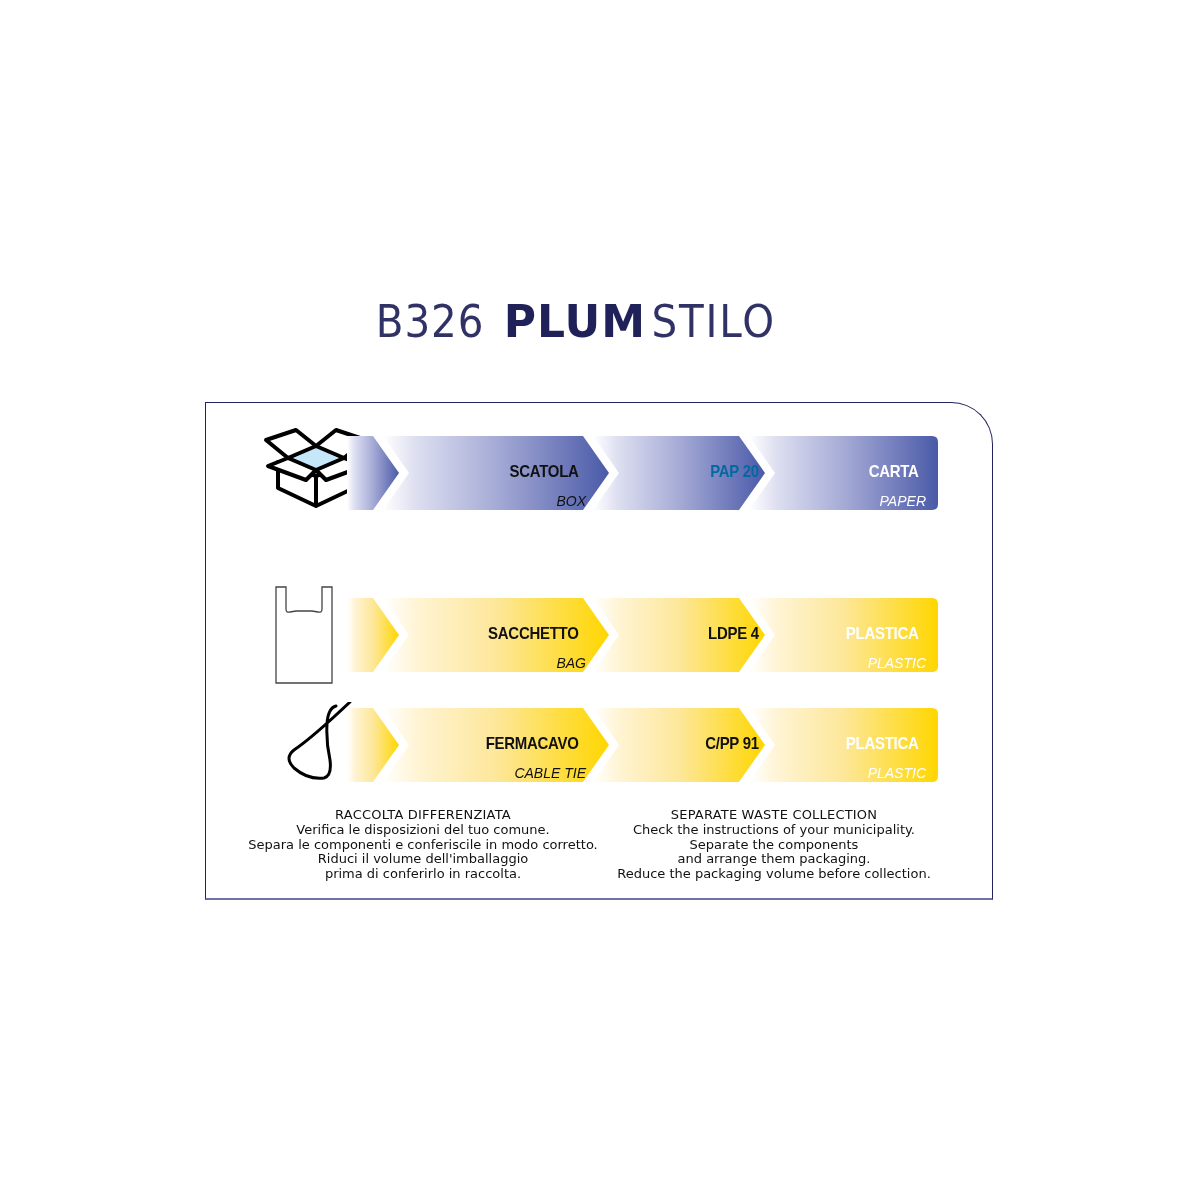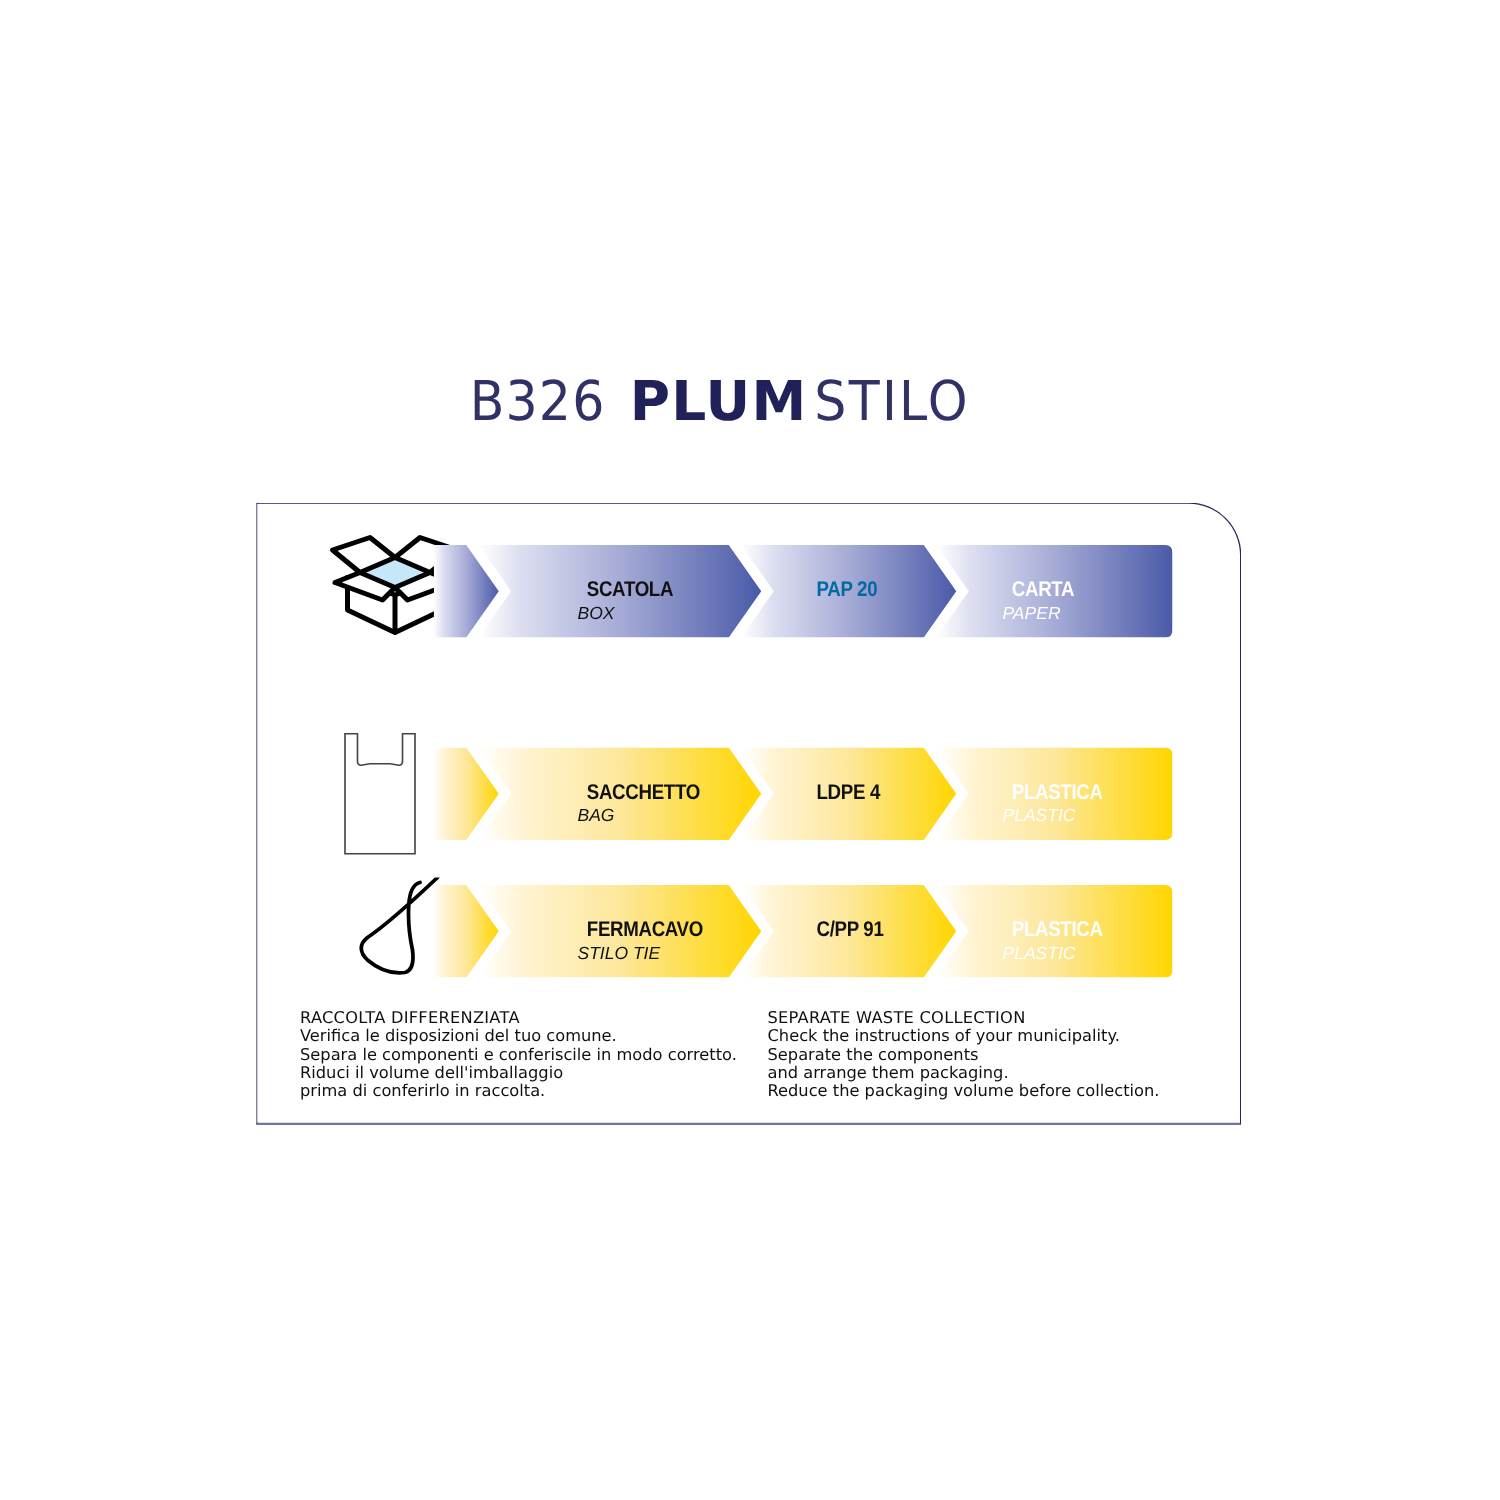--- a/index.html
+++ b/index.html
@@ -15,26 +15,26 @@
   .title .light { transform: scaleX(0.92); font-family: "DejaVu Sans", sans-serif; font-weight: normal; color:#1f2158; opacity: 0.92; }
 
   .card { position: absolute; left: 205px; top: 402px; width: 788px; height: 498px;
           border: 1.5px solid #22245e; border-top-right-radius: 42px; box-sizing: border-box;
           border-bottom: 2px solid #6f74a6; }
 
   .row { position: absolute; left: 262px; width: 676px; height: 74px; }
   .row .icon { position: absolute; left: 0; top: 0; width: 110px; height: 100%; }
   .row svg.arrow { position: absolute; left: 85px; top: 0; }
 
-  .seg-text { position: absolute; text-align: left; line-height: 1; }
+  .seg-text { position: absolute; text-align: right; line-height: 1; }
   .seg-text .main { font-weight: bold; font-size: 17px; letter-spacing: -0.3px;
                     transform: scaleX(0.88); display: block; }
-  .seg-text .sub { font-style: italic; font-size: 14px; display: block; margin-top: 3px; }
+  .seg-text .sub { font-style: italic; font-size: 14px; display: block; margin-top: 14px; }
 
-  .notes { position: absolute; top: 806px; text-align: left; color: #111;
+  .notes { position: absolute; top: 806px; text-align: center; color: #111;
            font-family: "DejaVu Sans", sans-serif; }
   .notes .head { font-size: 13px; letter-spacing: 0.2px; line-height: 17px; }
   .notes .line { font-size: 13px; line-height: 14.5px; }
   .notes.en { }
 </style>
 </head>
 <body>
 
 <div class="title">
   <span class="light">B326</span>
@@ -122,21 +122,21 @@
     </svg>
   </div>
   <svg class="arrow" width="591" height="74">
     <path d="M0,0 H26 L52,37 L26,74 H0 Z" fill="url(#gy)"></path>
     <path d="M36,0 H236 L262,37 L236,74 H36 L62,37 Z" fill="url(#gy)"></path>
     <path d="M246,0 H392 L418,37 L392,74 H246 L272,37 Z" fill="url(#gy)"></path>
     <path d="M402,0 H585 Q591,0 591,6 V68 Q591,74 585,74 H402 L428,37 Z" fill="url(#gy)"></path>
   </svg>
   <div class="seg-text" style="left:200px;width:124px;top:27px;color:#111;">
     <span class="main">FERMACAVO</span>
-      <span class="sub">STILO TIE</span>
+      <span class="sub">CABLE TIE</span>
   </div>
   <div class="seg-text" style="left:384px;width:120px;top:27px;color:#111;">
     <span class="main">C/PP 91</span>
   </div>
   <div class="seg-text" style="left:540px;width:124px;top:27px;color:#fff;">
     <span class="main">PLASTICA</span>
       <span class="sub">PLASTIC</span>
   </div>
 </div>
 

